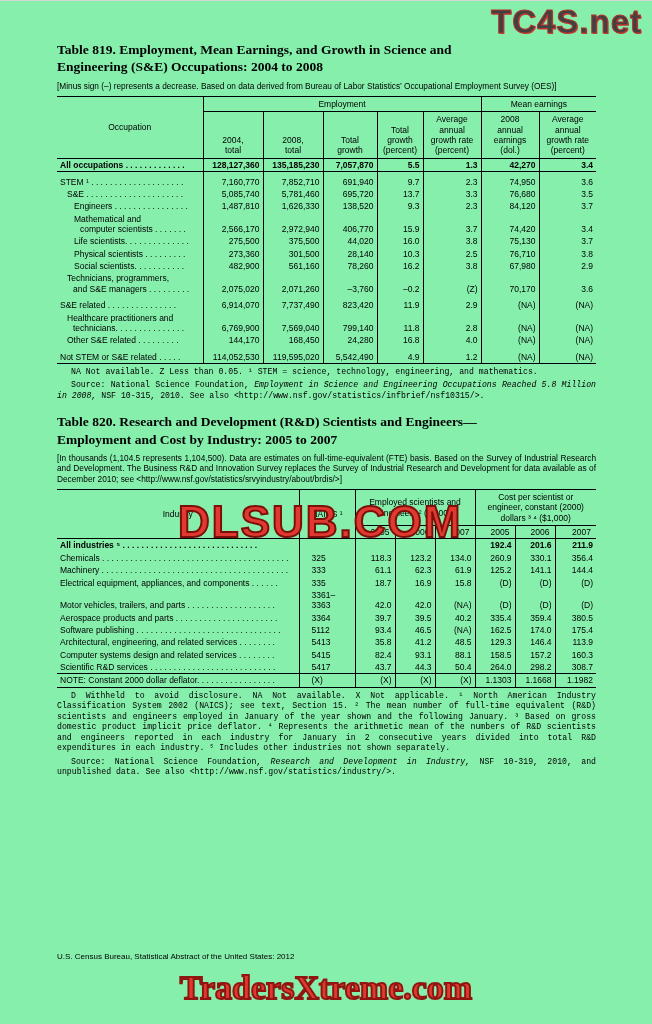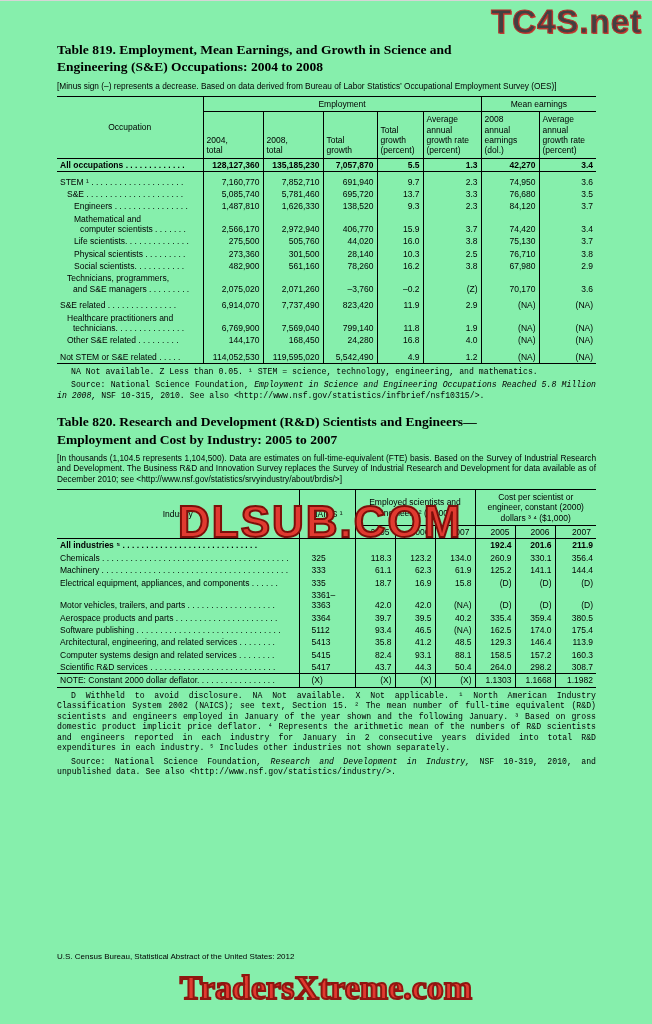--- a/index.html
+++ b/index.html
@@ -24,21 +24,21 @@
     width:100%; border-collapse:collapse; table-layout:fixed;
     border-top:1px solid #000; border-bottom:1px solid #000;
     font-size:8.5px; line-height:1.22;
   }
   .abs th, .abs td { border-right:1px solid #000; padding:1px 3px; font-weight:normal; }
   .abs tr > *:last-child { border-right:none; }
   .abs thead th { text-align:center; vertical-align:middle; white-space:pre-line; }
   .abs thead th.group-h { border-bottom:1px solid #000; padding:2px 3px; }
   .abs thead th.rowspan-h { border-bottom:1px solid #000; }
   .abs thead tr.sub th, .abs thead tr.yr th { border-bottom:1px solid #000; }
-  .abs thead tr.sub th { text-align:left; vertical-align:bottom; padding:2px 3px 2px; }
+  .abs thead tr.sub th { text-align:center; vertical-align:bottom; padding:2px 3px 2px; }
   .abs thead tr.yr th { text-align:right; padding:1px 5px 1px 3px; }
   .abs tbody td { vertical-align:bottom; }
   .abs td.num { text-align:right; }
   .abs td.naics { text-align:left; padding-left:12px; }
   .abs td.stub { text-align:left; white-space:pre; overflow:hidden; text-indent:-6px; }
   .abs td.stub.ind0 { padding-left:9px; }
   .abs td.stub.ind1 { padding-left:16px; }
   .abs td.stub.ind2 { padding-left:23px; }
   .abs tr.bold td { font-weight:bold; }
   .abs tr.spacer td { height:4px; padding:0; font-size:1px; line-height:1px; }
@@ -188,21 +188,21 @@
             <td class="num">2,972,940</td>
             <td class="num">406,770</td>
             <td class="num">15.9</td>
             <td class="num">3.7</td>
             <td class="num">74,420</td>
             <td class="num">3.4</td>
           </tr>
           <tr>
             <td class="stub ind2">Life scientists. . . . . . . . . . . . . .</td>
             <td class="num">275,500</td>
-            <td class="num">505,760</td>
+            <td class="num">375,500</td>
             <td class="num">44,020</td>
             <td class="num">16.0</td>
             <td class="num">3.8</td>
             <td class="num">75,130</td>
             <td class="num">3.7</td>
           </tr>
           <tr>
             <td class="stub ind2">Physical scientists . . . . . . . . .</td>
             <td class="num">273,360</td>
             <td class="num">301,500</td>
@@ -253,21 +253,21 @@
             <td class="num">(NA)</td>
             <td class="num">(NA)</td>
           </tr>
           <tr>
             <td class="stub ind1">Healthcare practitioners and
 technicians. . . . . . . . . . . . . . .</td>
             <td class="num">6,769,900</td>
             <td class="num">7,569,040</td>
             <td class="num">799,140</td>
             <td class="num">11.8</td>
-            <td class="num">1.9</td>
+            <td class="num">2.8</td>
             <td class="num">(NA)</td>
             <td class="num">(NA)</td>
           </tr>
           <tr>
             <td class="stub ind1">Other S&amp;E related . . . . . . . . .</td>
             <td class="num">144,170</td>
             <td class="num">168,450</td>
             <td class="num">24,280</td>
             <td class="num">16.8</td>
             <td class="num">4.0</td>

